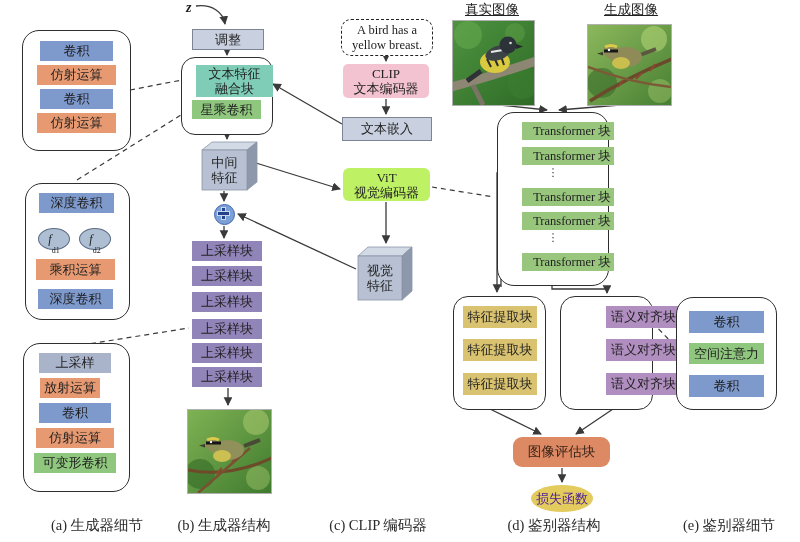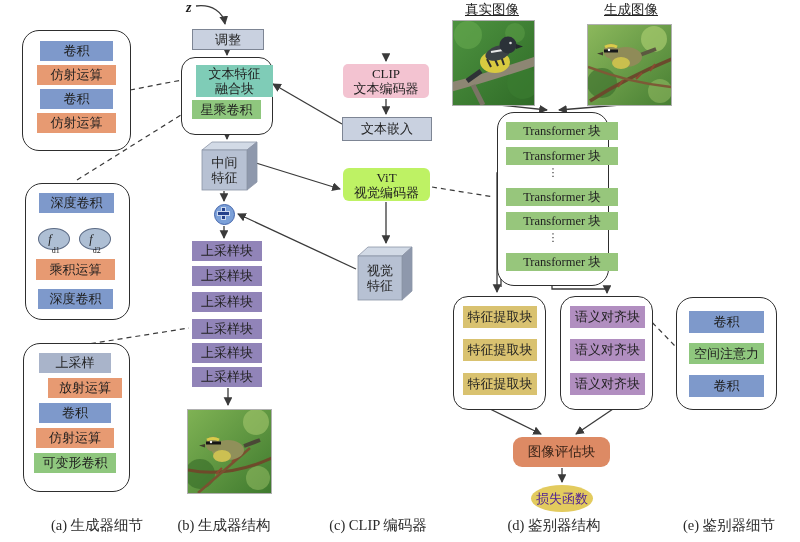--- a/index.html
+++ b/index.html
@@ -7,43 +7,43 @@
           font-family:"Liberation Serif",serif;color:#1c1c1c;overflow:hidden;}
   .abs{position:absolute;}
   svg.connectors{position:absolute;left:0;top:0;width:800px;height:542px;pointer-events:none;}
   .ln{stroke:#3a3a3a;stroke-width:1.3;fill:none;}
   .dash{stroke:#3a3a3a;stroke-width:1.2;fill:none;stroke-dasharray:5 4;}
   .rbox{position:absolute;border:1.4px solid #2e2e2e;border-radius:17px;background:#fff;}
   .chip{position:absolute;display:flex;align-items:center;justify-content:center;
         font-size:13px;height:20px;color:#1f1f1f;white-space:nowrap;}
   .blue{background:#7e99cb;font-family:Liberation Mono, monospace;} .orange{background:#e79a72;} .green{background:#8fc77e;}
   .teal{background:#7fccb7;} .slate{background:#a9b4ca;} .purple{background:#9184b8;}
-  .lav{background:#b18ec0;} .yellow{background:#d9c270;}
+  .lav{background:#b18ec0;margin-left:36px;} .yellow{background:#d9c270;}
   .gray{background:#c9d1e0;border:1px solid #7d8594;}
   .pink{background:#f3c3d1;border-radius:5px;}
   .vit{background:#bef264;border-radius:6px;}
   .two{flex-direction:column;line-height:15px;}
   .ell{position:absolute;display:flex;align-items:center;justify-content:center;
        border-radius:50%;border:1.3px solid #5c6b85;background:#aebfd4;
        font-size:12px;font-style:italic;}
   .ell sub{font-size:8px;font-style:normal;margin-top:22px;}
   .cubelabel{position:absolute;display:flex;flex-direction:column;align-items:center;
        justify-content:center;font-size:13px;line-height:15px;color:#222;}
   .cap{position:absolute;transform:translateX(-50%);font-size:14.5px;
        white-space:nowrap;color:#2a2a2a;}
   .imglabel{position:absolute;font-size:13.5px;color:#222;text-align:center;text-decoration:underline;}
   .imgbox{position:absolute;border:1px solid #b0b0b0;overflow:hidden;}
   .plus{position:absolute;width:19px;height:19px;border-radius:50%;
         background:#7ba0d8;border:1.6px solid #4465ab;}
   .plus .vb{position:absolute;left:7px;top:3px;width:3.4px;height:11px;
         background:#24418c;box-shadow:0 0 0 1px #ccd8ef;}
   .plus .hb{position:absolute;left:3px;top:7px;width:11px;height:3.4px;
         background:#24418c;box-shadow:0 0 0 1px #ccd8ef;}
-  .tblock{position:absolute;left:8px;width:112px;height:18px;background:#97c67c;
-        display:flex;align-items:center;justify-content:center;font-size:12.5px;color:#222;}
+  .tblock{position:absolute;left:24px;width:84px;height:18px;background:#97c67c;
+        display:flex;align-items:center;justify-content:center;font-size:12.5px;color:#222;padding-left:8px;}
   .dots{position:absolute;left:48px;width:14px;font-size:11px;line-height:6px;
         text-align:center;color:#333;letter-spacing:0;}
   .eval{position:absolute;background:#dd8a64;border-radius:9px;display:flex;
         align-items:center;justify-content:center;font-size:13.5px;color:#3a2418;}
   .loss{position:absolute;background:#e3cb5e;border-radius:50%;display:flex;
         align-items:center;justify-content:center;font-size:13px;color:#4c1d95;}
   .zlab{position:absolute;font-size:14px;font-style:italic;font-weight:bold;}
   .prompt{position:absolute;border:1.6px dashed #222;border-radius:10px;background:#fff;
         display:flex;flex-direction:column;align-items:center;justify-content:center;
         font-size:12.5px;line-height:15px;}
@@ -111,21 +111,21 @@
     <div class="ell" style="left:53px;top:44px;width:30px;height:20px">
         <span>f</span>
         <sub>d2</sub>
       </div>
     <div class="chip orange" style="left:10px;top:75px;width:79px;height:21px">乘积运算</div>
     <div class="chip blue" style="left:12px;top:105px;width:75px">深度卷积</div>
   </div>
 
   <div class="rbox" style="left:23px;top:343px;width:105px;height:147px">
     <div class="chip slate" style="left:15px;top:9px;width:72px">上采样</div>
-    <div class="chip orange" style="left:24px;top:34px;width:74px">放射运算</div>
+    <div class="chip orange" style="left:16px;top:34px;width:60px">放射运算</div>
     <div class="chip blue" style="left:15px;top:59px;width:72px">卷积</div>
     <div class="chip orange" style="left:12px;top:84px;width:78px">仿射运算</div>
     <div class="chip green" style="left:10px;top:109px;width:82px">可变形卷积</div>
   </div>
 
   <div class="zlab" style="left:186px;top:0px">z</div>
   <div class="chip gray" style="left:192px;top:29px;width:70px;height:19px">调整</div>
 
   <div class="rbox" style="left:181px;top:57px;width:90px;height:76px;border-radius:14px">
     <div class="chip teal two" style="left:14px;top:7px;width:77px;height:32px">
@@ -178,20 +178,24 @@
       <ellipse cx="40" cy="40" rx="16" ry="10" fill="#90905a"></ellipse>
       <ellipse cx="34" cy="46" rx="9" ry="6" fill="#ccc052"></ellipse>
       <circle cx="25" cy="34" r="7.5" fill="#8c8c55"></circle>
       <path d="M19,30 q6,-3 12,0" stroke="#d9cc4a" stroke-width="3" fill="none"></path>
       <path d="M18,33 L33,33" stroke="#151515" stroke-width="3"></path>
       <circle cx="23" cy="32" r="1.2" fill="#eee"></circle>
       <path d="M17,34 l-6,1.5 6,2 z" fill="#3f3c2c"></path>
     </svg>
   </div>
 
+  <div class="prompt" style="left:341px;top:19px;width:90px;height:35px">
+    <span>A bird has a</span>
+    <span>yellow breast.</span>
+  </div>
 
   <div class="chip pink two" style="left:343px;top:64px;width:86px;height:34px">
     <span>CLIP</span>
     <span>文本编码器</span>
   </div>
 
   <div class="chip gray" style="left:342px;top:117px;width:88px;height:22px">文本嵌入</div>
 
   <div class="chip vit two" style="left:343px;top:168px;width:87px;height:33px">
     <span>ViT</span>

